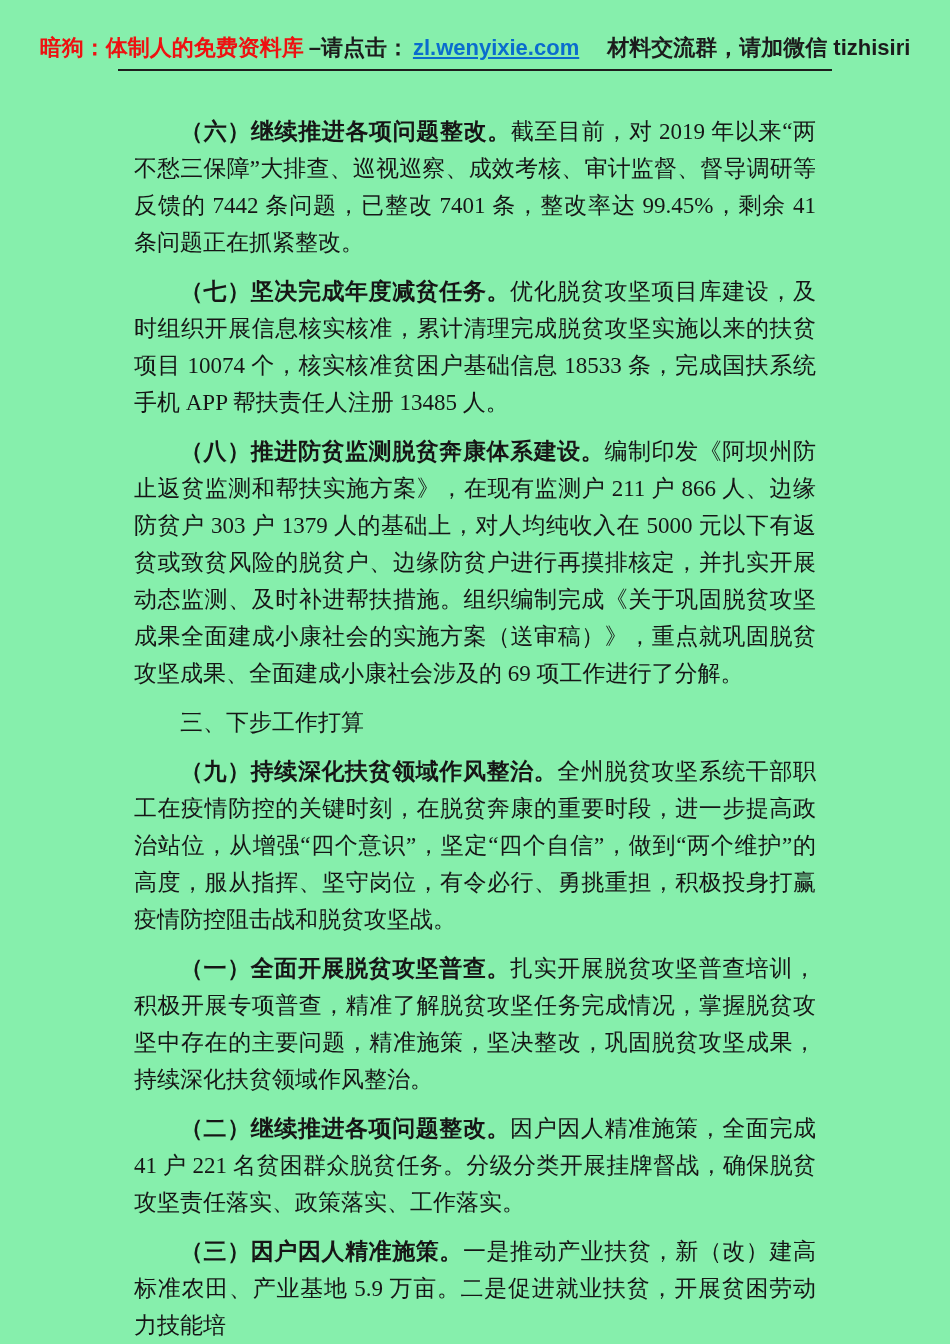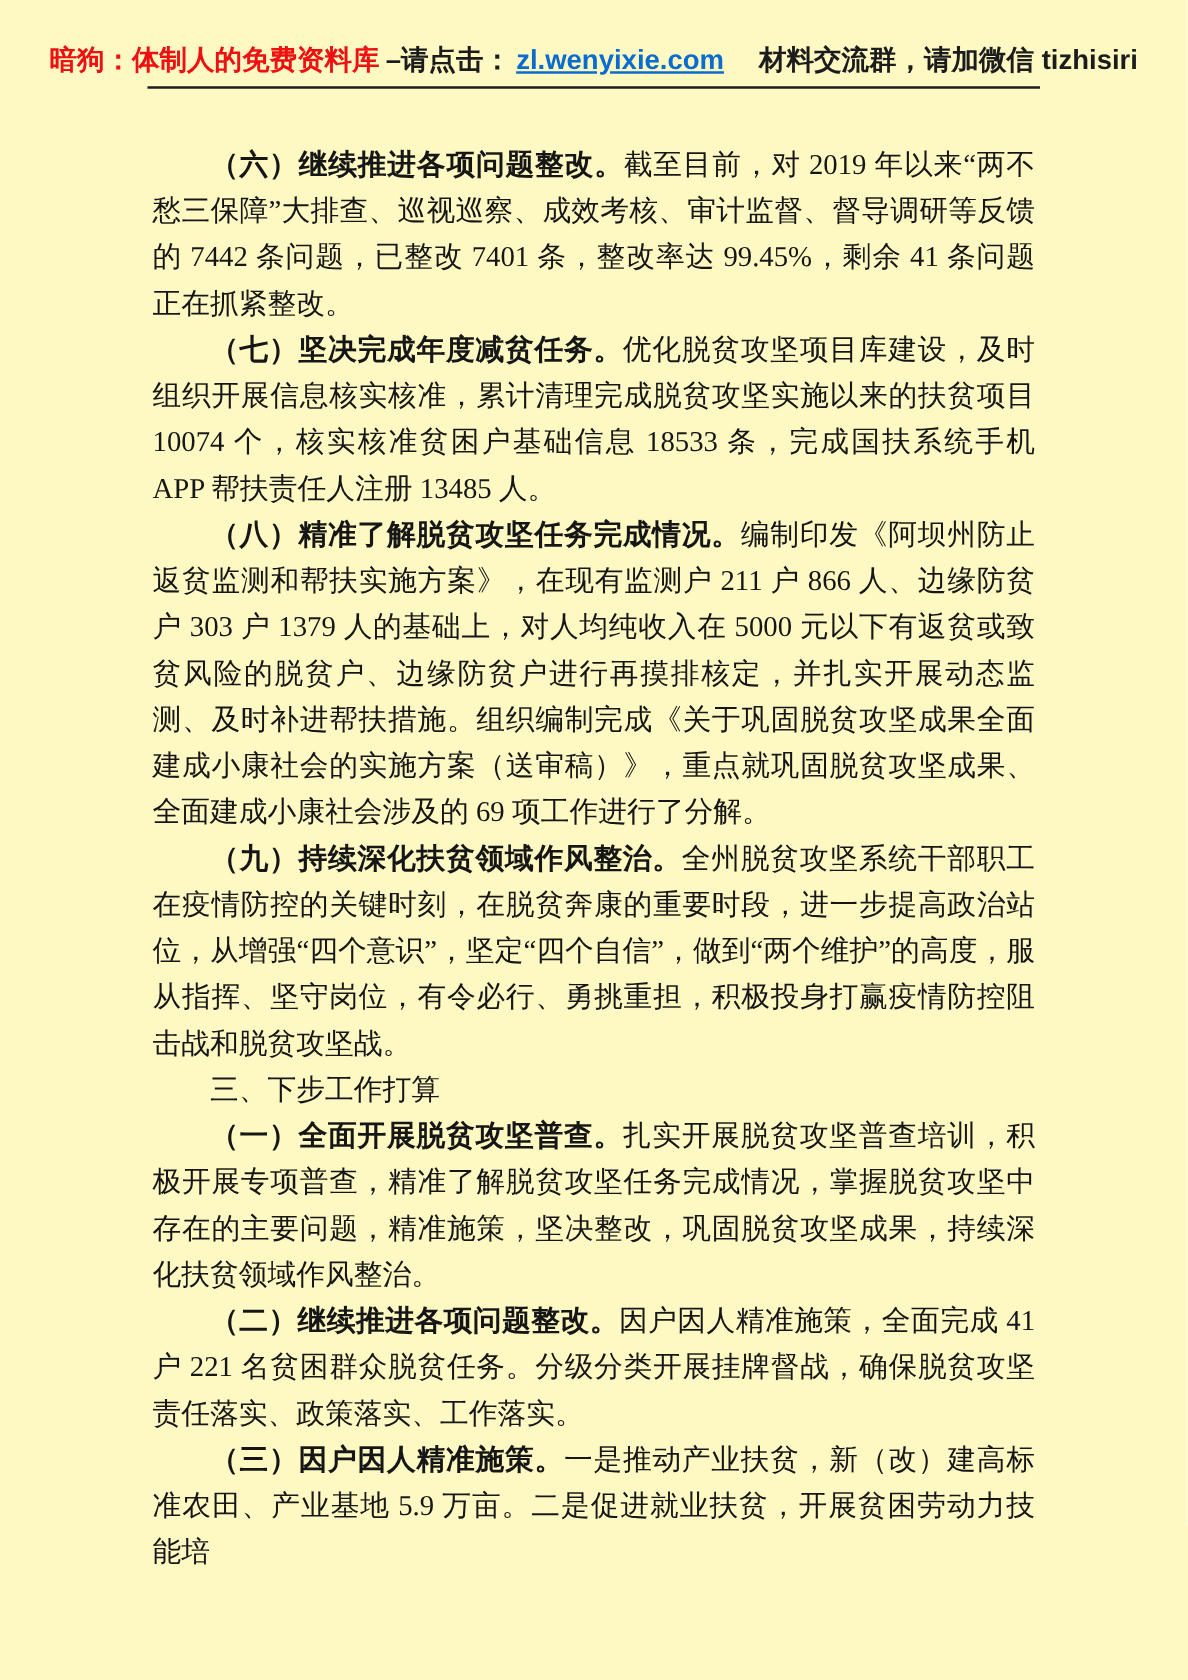--- a/index.html
+++ b/index.html
@@ -9,21 +9,21 @@
     height: 1344px;
     background: #ffffff;
     color: #161616;
     font-family: "Liberation Serif", "DejaVu Serif", serif;
     overflow: hidden;
   }
   .page {
     width: 950px;
     height: 1344px;
     position: relative;
-    background: #fef9c3;
+    background: #86efac;
   }
   
   .banner {
     padding-top: 34px;
     text-align: center;
     white-space: nowrap;
     font-family: "Liberation Sans", "DejaVu Sans", sans-serif;
     font-size: 22px;
     font-weight: bold;
     line-height: 28px;
@@ -46,21 +46,21 @@
   }
   
   .content {
     margin-top: 42px;
     padding: 0 122px;
     font-size: 23px;
     line-height: 37px;
     text-align: justify;
   }
   .para {
-    margin: 0;
+    margin: 12px;
     text-indent: 2em;
   }
   .para .lead { font-weight: bold; }
   .heading { font-weight: normal; }
 </style>
 </head>
 <body>
 
 <div class="page">
 
@@ -69,25 +69,25 @@
   </div>
 
   <hr class="divider">
 
   <div class="content">
 
     <p class="para"><strong class="lead">（六）继续推进各项问题整改。</strong><span>截至目前，对 2019 年以来“两不愁三保障”大排查、巡视巡察、成效考核、审计监督、督导调研等反馈的 7442 条问题，已整改 7401 条，整改率达 99.45%，剩余 41 条问题正在抓紧整改。</span></p>
 
     <p class="para"><strong class="lead">（七）坚决完成年度减贫任务。</strong><span>优化脱贫攻坚项目库建设，及时组织开展信息核实核准，累计清理完成脱贫攻坚实施以来的扶贫项目 10074 个，核实核准贫困户基础信息 18533 条，完成国扶系统手机 APP 帮扶责任人注册 13485 人。</span></p>
 
-    <p class="para"><strong class="lead">（八）精准了解脱贫攻坚任务完成情况。</strong><span>编制印发《阿坝州防止返贫监测和帮扶实施方案》，在现有监测户 211 户 866 人、边缘防贫户 303 户 1379 人的基础上，对人均纯收入在 5000 元以下有返贫或致贫风险的脱贫户、边缘防贫户进行再摸排核定，并扎实开展动态监测、及时补进帮扶措施。组织编制完成《关于巩固脱贫攻坚成果全面建成小康社会的实施方案（送审稿）》，重点就巩固脱贫攻坚成果、全面建成小康社会涉及的 69 项工作进行了分解。</span></p>
+    <p class="para"><strong class="lead">（八）推进防贫监测脱贫奔康体系建设。</strong><span>编制印发《阿坝州防止返贫监测和帮扶实施方案》，在现有监测户 211 户 866 人、边缘防贫户 303 户 1379 人的基础上，对人均纯收入在 5000 元以下有返贫或致贫风险的脱贫户、边缘防贫户进行再摸排核定，并扎实开展动态监测、及时补进帮扶措施。组织编制完成《关于巩固脱贫攻坚成果全面建成小康社会的实施方案（送审稿）》，重点就巩固脱贫攻坚成果、全面建成小康社会涉及的 69 项工作进行了分解。</span></p>
+
+    <p class="para heading">三、下步工作打算</p>
 
     <p class="para"><strong class="lead">（九）持续深化扶贫领域作风整治。</strong><span>全州脱贫攻坚系统干部职工在疫情防控的关键时刻，在脱贫奔康的重要时段，进一步提高政治站位，从增强“四个意识”，坚定“四个自信”，做到“两个维护”的高度，服从指挥、坚守岗位，有令必行、勇挑重担，积极投身打赢疫情防控阻击战和脱贫攻坚战。</span></p>
-
-    <p class="para heading">三、下步工作打算</p>
 
     <p class="para"><strong class="lead">（一）全面开展脱贫攻坚普查。</strong><span>扎实开展脱贫攻坚普查培训，积极开展专项普查，精准了解脱贫攻坚任务完成情况，掌握脱贫攻坚中存在的主要问题，精准施策，坚决整改，巩固脱贫攻坚成果，持续深化扶贫领域作风整治。</span></p>
 
     <p class="para"><strong class="lead">（二）继续推进各项问题整改。</strong><span>因户因人精准施策，全面完成 41 户 221 名贫困群众脱贫任务。分级分类开展挂牌督战，确保脱贫攻坚责任落实、政策落实、工作落实。</span></p>
 
     <p class="para"><strong class="lead">（三）因户因人精准施策。</strong><span>一是推动产业扶贫，新（改）建高标准农田、产业基地 5.9 万亩。二是促进就业扶贫，开展贫困劳动力技能培</span></p>
 
   </div>
 
 </div>

